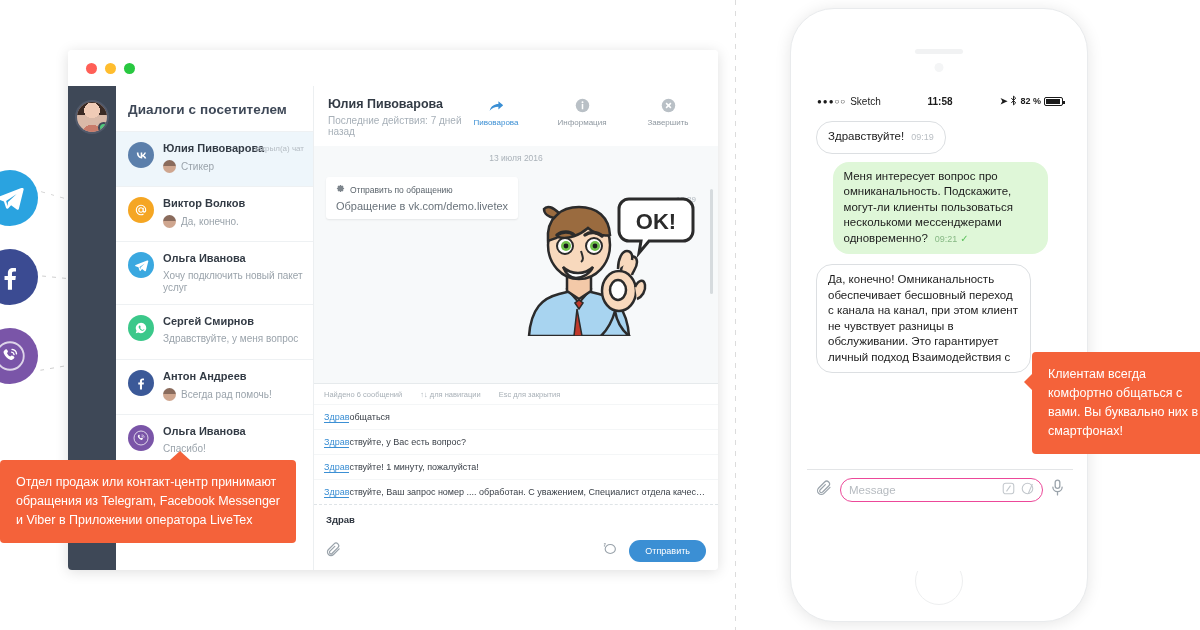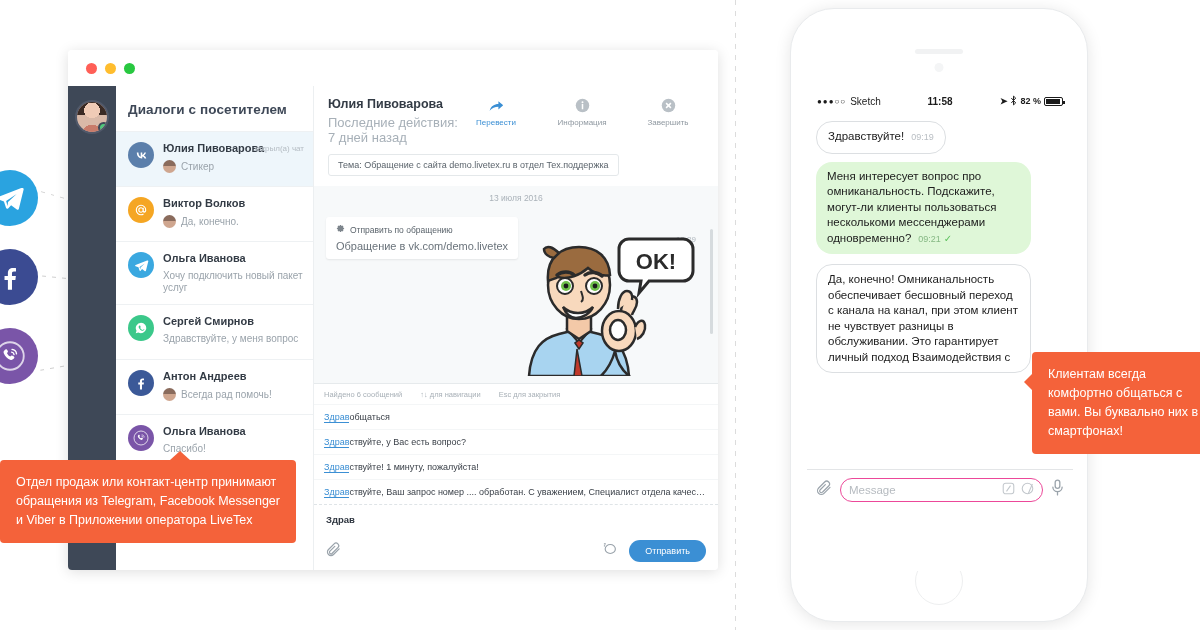--- a/index.html
+++ b/index.html
@@ -66,21 +66,21 @@
   .drow .nm { font-size:11px; font-weight:bold; color:#333b45; line-height:13px; }
   .drow .sub { font-size:10px; color:#9aa3ab; margin-top:5px; display:flex; align-items:center; gap:5px; line-height:12px;}
   .mini { width:13px; height:13px; border-radius:50%; flex:none;
           background:linear-gradient(#8a6b5c 0 45%, #cfa68f 45%); }
   .tag { position:absolute; right:9px; top:12px; font-size:8px; color:#b4bcc3; }
 
   
   .conv { flex:1; display:flex; flex-direction:column; background:#f7f9fa; min-width:0; }
   .conv-h { background:#fff; padding:11px 14px 9px 14px; display:flex; align-items:flex-start; }
   .conv-h .who { font-size:12.5px; font-weight:bold; color:#333b45; }
-  .conv-h .last { font-size:13px; color:#a7b0b8; margin-top:4px; }
+  .conv-h .last { font-size:10px; color:#a7b0b8; margin-top:4px; }
   .acts { margin-left:auto; display:flex; gap:26px; padding-right:6px; }
   .act { text-align:center; width:60px; }
   .act .g { height:17px; display:flex; align-items:center; justify-content:center; }
   .act .lb { font-size:8px; margin-top:4px; color:#8f98a0; }
   .act.blue .lb { color:#3b8fd4; }
 
   .topic-wrap { background:#fff; padding:0 14px 10px 14px; }
   .topic { display:inline-block; background:#fff; border:1px solid #e4e8ea; border-radius:3px;
            padding:5px 9px; font-size:9px; color:#5a636b; }
   .daysep { text-align:center; font-size:8.5px; color:#aab2b9; padding:7px 0 6px; }
@@ -143,21 +143,21 @@
             background:radial-gradient(circle at 35% 35%, #6fc3ef 0 35%, #2f7fc0 36% 100%); position:relative;}
   .navava:after{content:""; position:absolute; left:7px; top:9px; width:16px; height:13px;
             background:#fff; border-radius:50% 50% 50% 10%; transform:rotate(-18deg); opacity:.85;}
 
   .chat { padding:10px 9px; background:#fff; height:398px; position:relative; }
   .bub { border-radius:16px; padding:7px 11px; font-size:11.5px; line-height:15.5px; position:relative;
          display:inline-block; max-width:215px; }
   .bub.in  { background:#fff; border:1px solid #dcdfe2; color:#1b1b1b; }
   .bub.out { background:#dff7d8; color:#1b1b1b; }
   .row-in { display:flex; }
-  .row-out{ display:flex; justify-content:flex-start; margin-top:8px; }
+  .row-out{ display:flex; justify-content:center; margin-top:8px; }
   .bt { font-size:9px; color:#b9bec3; margin-left:7px; }
   .bt.o { color:#86b884; }
   .tick { color:#5cc15c; font-size:10px; margin-left:3px; }
 
   .iinput { position:absolute; left:0; right:0; bottom:0; height:40px; border-top:1px solid #e3e5e7;
             display:flex; align-items:center; gap:8px; padding:0 9px; background:#fff;}
   .ifield { flex:1; height:24px; border:1px solid #ec4899; border-radius:13px; display:flex;
             align-items:center; padding:0 8px; color:#b6bbc0; font-size:11.5px; }
   .ifield .ri { margin-left:auto; display:flex; gap:6px; }
 
@@ -318,21 +318,21 @@
             <div class="who">Юлия Пивоварова</div>
             <div class="last">Последние действия: 7 дней назад</div>
           </div>
           <div class="acts">
             <div class="act blue">
               <div class="g">
                 <svg width="16" height="14" viewBox="0 0 20 16">
                     <path fill="#3b8fd4" d="M2 14c1.5-6 6-8.5 11-8.6V2l6 5.2-6 5.2V9c-4.5 0-8 1.4-11 5z"></path>
                   </svg>
               </div>
-              <div class="lb">Перевести</div>
+              <div class="lb">Пивоварова</div>
             </div>
             <div class="act">
               <div class="g">
                 <svg width="15" height="15" viewBox="0 0 20 20">
                     <circle cx="10" cy="10" r="9" fill="#b9c0c6"></circle>
                     <rect x="9" y="8" width="2" height="7" fill="#fff"></rect>
                     <circle cx="10" cy="5.6" r="1.3" fill="#fff"></circle>
                   </svg>
               </div>
               <div class="lb">Информация</div>
@@ -342,23 +342,20 @@
                 <svg width="15" height="15" viewBox="0 0 20 20">
                     <circle cx="10" cy="10" r="9" fill="#b9c0c6"></circle>
                     <path stroke="#fff" stroke-width="2" d="M6.8 6.8l6.4 6.4M13.2 6.8l-6.4 6.4"></path>
                   </svg>
               </div>
               <div class="lb">Завершить</div>
             </div>
           </div>
         </div>
 
-        <div class="topic-wrap">
-          <span class="topic">Тема: Обращение с сайта demo.livetex.ru в отдел Тех.поддержка</span>
-        </div>
         <div class="daysep">13 июля 2016</div>
 
         <div class="msgs">
           <div class="infobox">
             <div class="t1">
               <span>
                 <svg width="9" height="9" viewBox="0 0 20 20">
                     <path fill="#7d858c" d="M10 6.6a3.4 3.4 0 100 6.8 3.4 3.4 0 000-6.8zm0 5a1.6 1.6 0 110-3.2 1.6 1.6 0 010 3.2z"></path>
                     <path fill="#7d858c" d="M18 8.6l-1.9-.3-.6-1.4 1.1-1.6-1.9-1.9-1.6 1.1-1.4-.6L11.4 2H8.6l-.3 1.9-1.4.6L5.3 3.4 3.4 5.3l1.1 1.6-.6 1.4L2 8.6v2.8l1.9.3.6 1.4-1.1 1.6 1.9 1.9 1.6-1.1 1.4.6.3 1.9h2.8l.3-1.9 1.4-.6 1.6 1.1 1.9-1.9-1.1-1.6.6-1.4 1.9-.3z"></path>
                   </svg>

